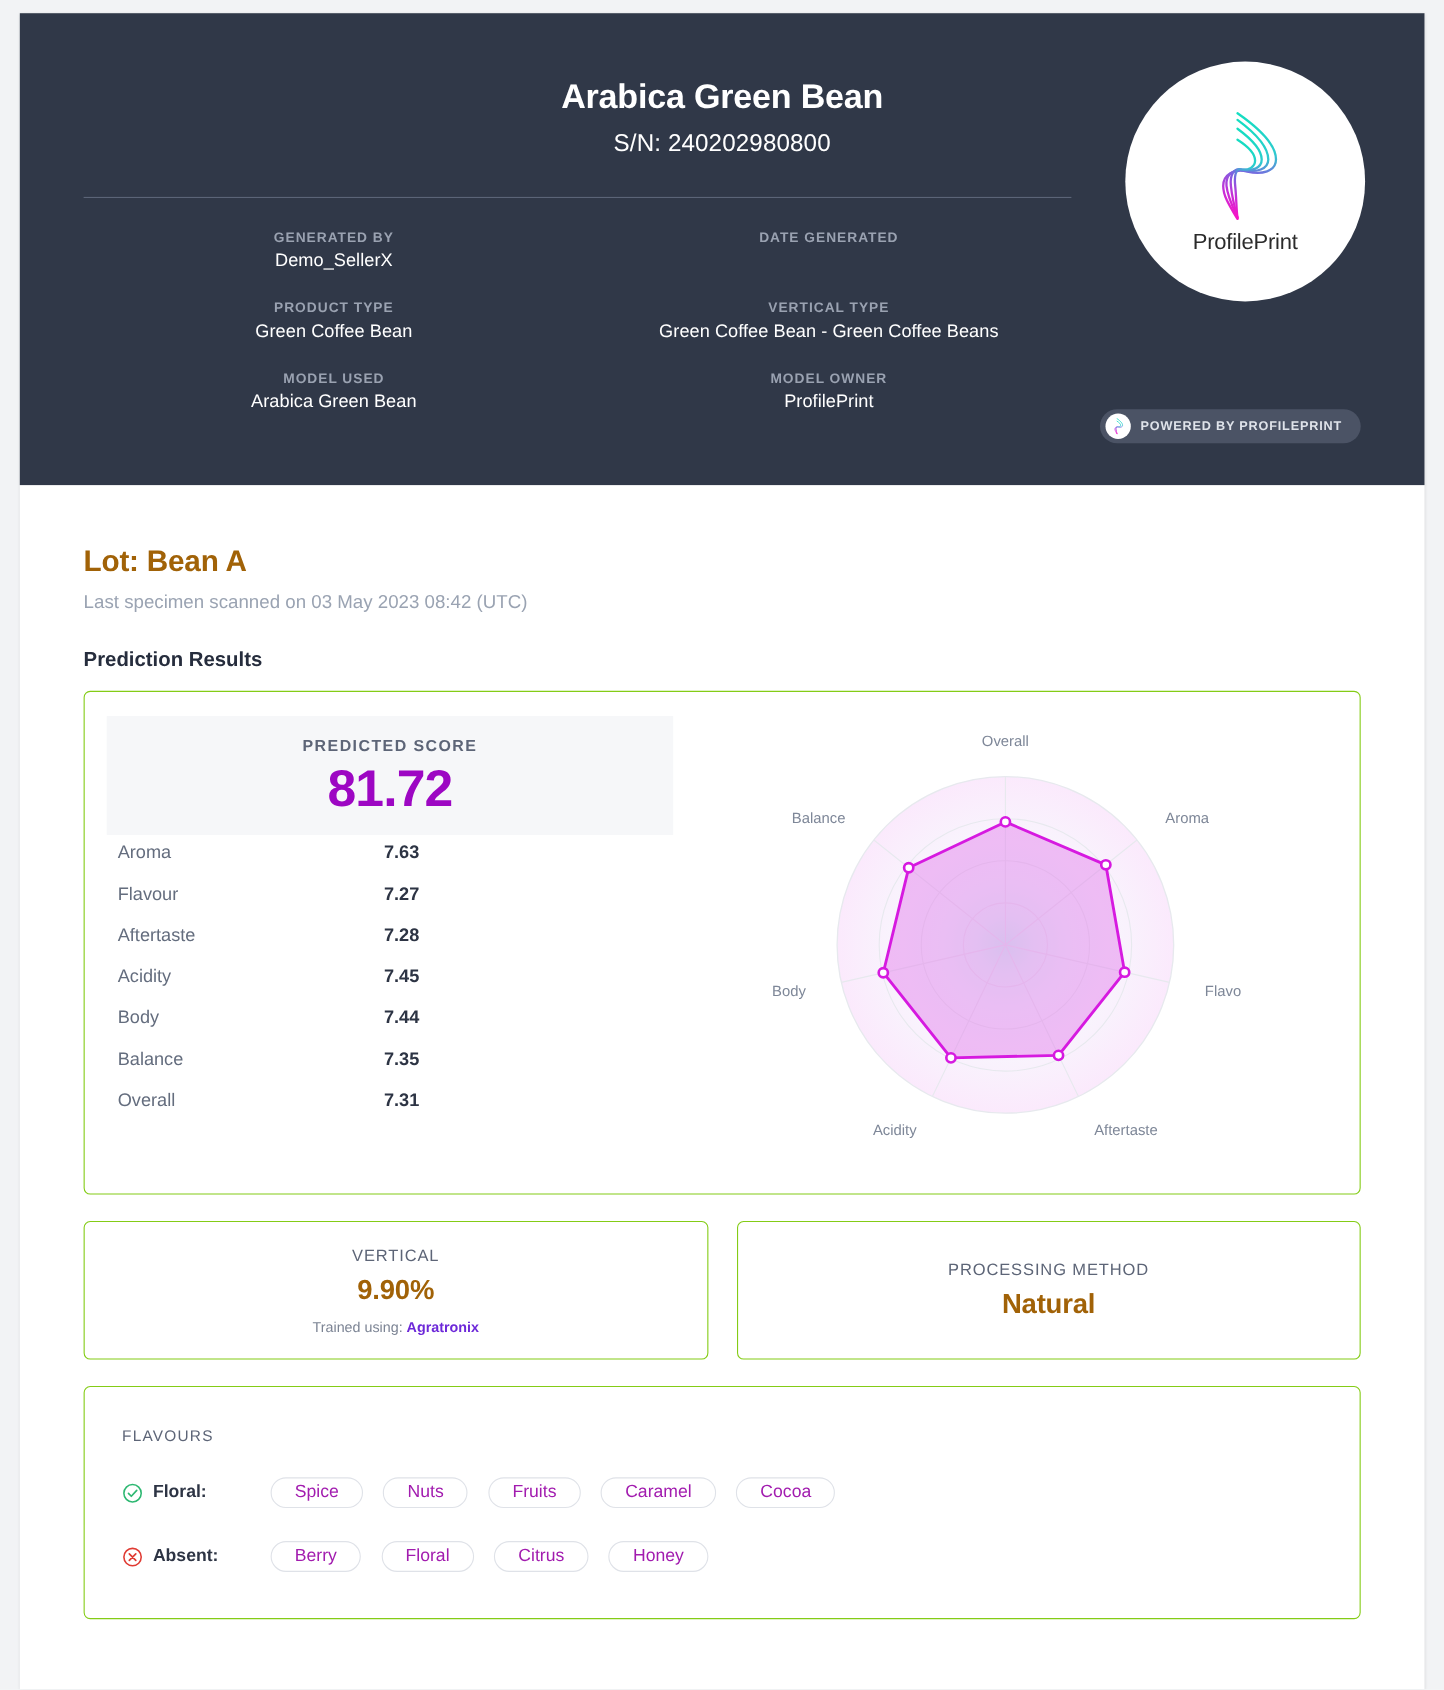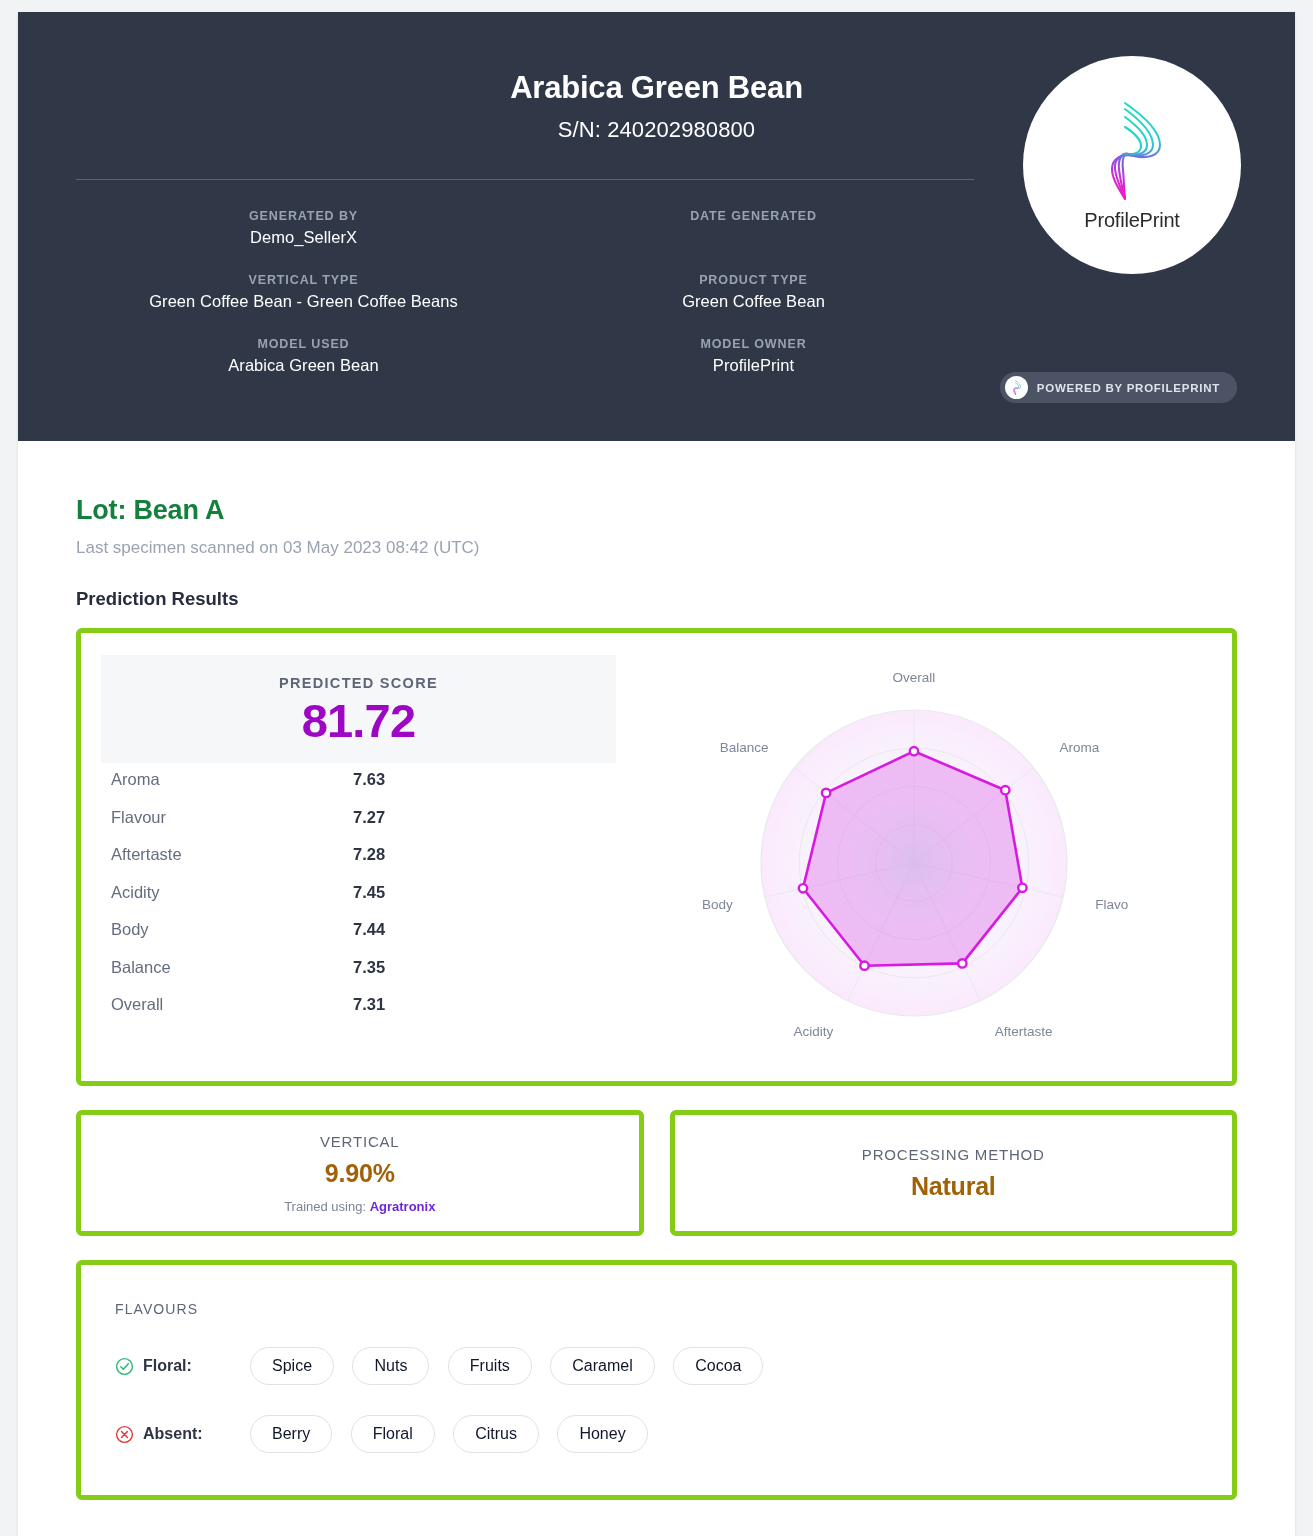--- a/index.html
+++ b/index.html
@@ -121,39 +121,39 @@
     color: #dfe3ea;
     font-size: 11.5px;
     font-weight: bold;
     letter-spacing: 0.75px;
   }
 
   
   .body-wrap { padding: 54px 58px 0 58px; }
 
   .lot-title {
-    color: #15803d;
+    color: #a16207;
     font-size: 27px;
     font-weight: bold;
     letter-spacing: -0.2px;
   }
   .lot-sub {
     color: #9aa3b2;
     font-size: 17px;
     margin-top: 12px;
   }
   .section-title {
     color: #262d3d;
     font-size: 18.5px;
     font-weight: bold;
     margin-top: 30px;
   }
 
   .card {
-    border: 5px solid #84cc16;
+    border: 1px solid #84cc16;
     border-radius: 6px;
     background: #fff;
   }
 
   .results-card {
     margin-top: 18px;
     height: 458px;
     display: flex;
     padding: 22px 20px 20px 20px;
   }
@@ -271,25 +271,25 @@
     width: 135px;
   }
   .flav-key-text {
     color: #2d3444;
     font-size: 16px;
     font-weight: bold;
   }
   .pill {
     border: 1px solid #dfe2e8;
     border-radius: 19px;
-    height: 38px;
+    height: 28px;
     padding: 0 21px;
     display: inline-flex;
     align-items: center;
-    color: #0f172a;
+    color: #a21caf;
     font-size: 16px;
     margin-right: 14px;
     background: #fff;
   }
   .icon-ok, .icon-no { width: 19px; height: 19px; display: block; }
 </style>
 </head>
 <body>
 
 <div class="page">
@@ -302,26 +302,26 @@
 
       <div class="meta-grid">
         <div>
           <div class="meta-label">GENERATED BY</div>
           <div class="meta-value">Demo_SellerX</div>
         </div>
         <div>
           <div class="meta-label">DATE GENERATED</div>
         </div>
         <div>
+          <div class="meta-label">PRODUCT TYPE</div>
+          <div class="meta-value">Green Coffee Bean</div>
+        </div>
+        <div>
           <div class="meta-label">VERTICAL TYPE</div>
           <div class="meta-value">Green Coffee Bean - Green Coffee Beans</div>
-        </div>
-        <div>
-          <div class="meta-label">PRODUCT TYPE</div>
-          <div class="meta-value">Green Coffee Bean</div>
         </div>
         <div>
           <div class="meta-label">MODEL USED</div>
           <div class="meta-value">Arabica Green Bean</div>
         </div>
         <div>
           <div class="meta-label">MODEL OWNER</div>
           <div class="meta-value">ProfilePrint</div>
         </div>
       </div>

